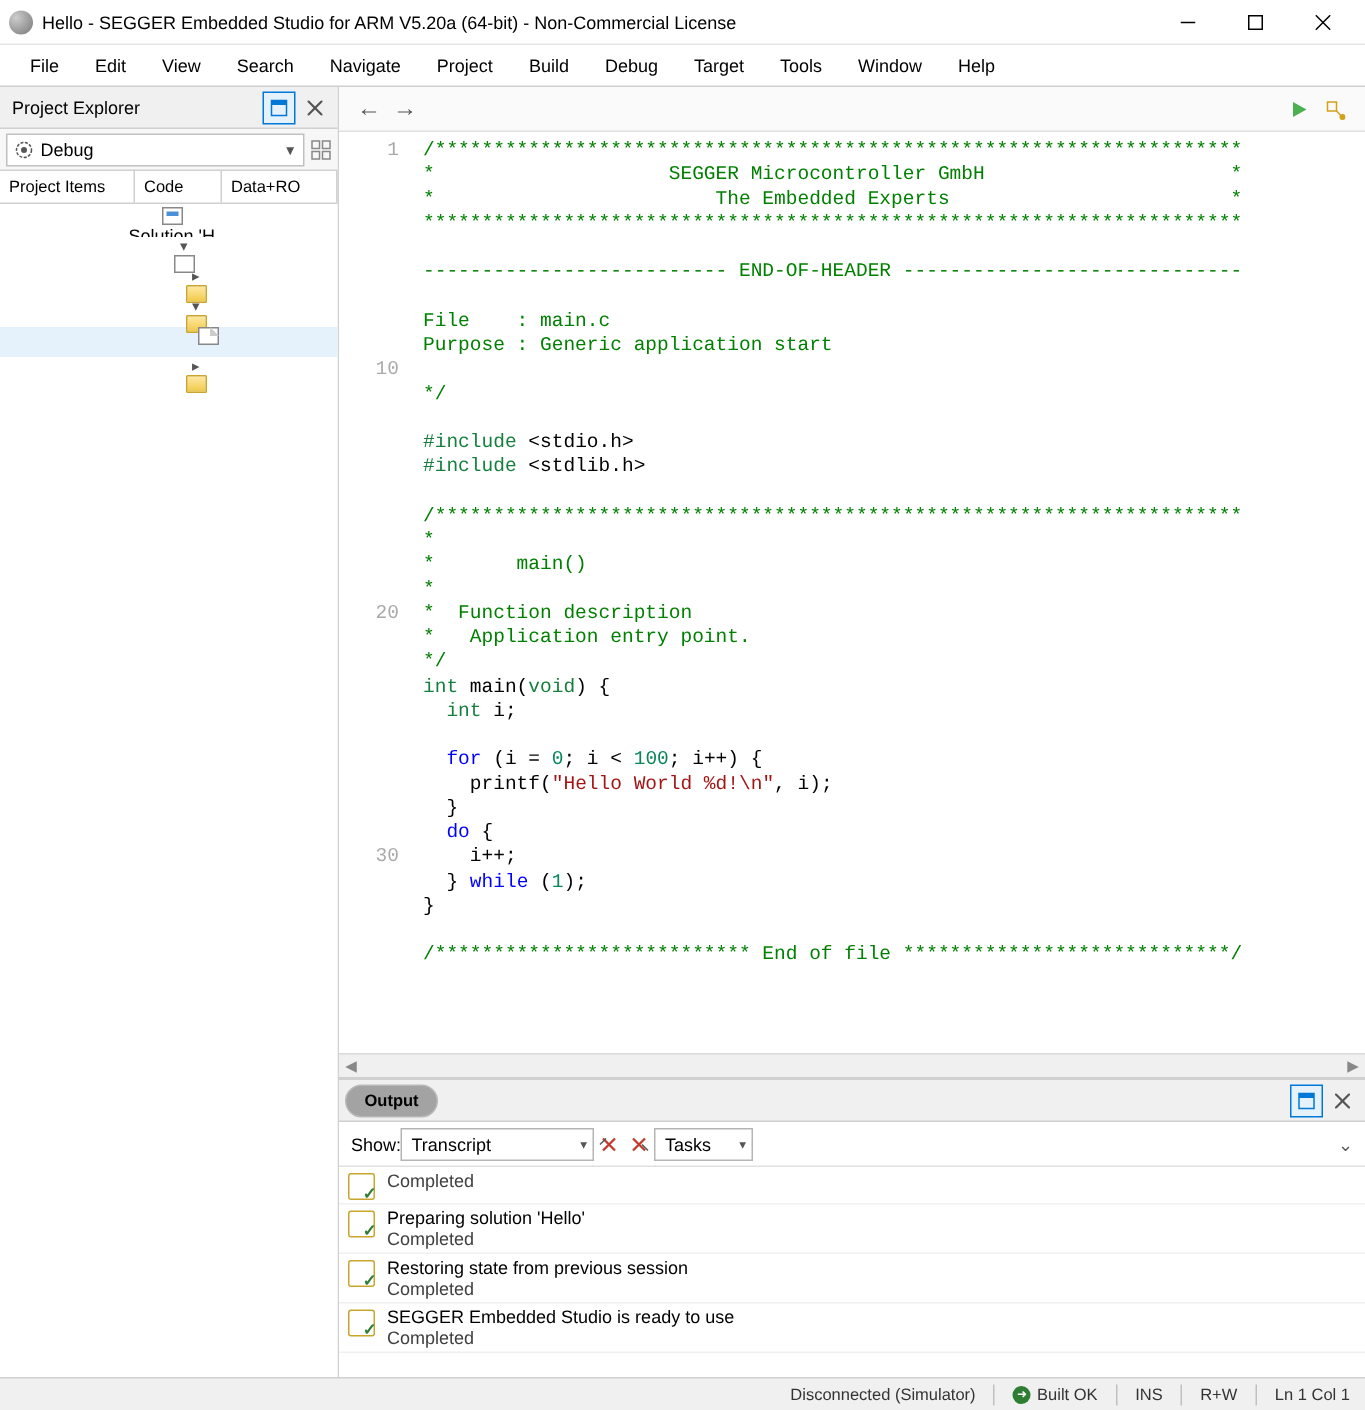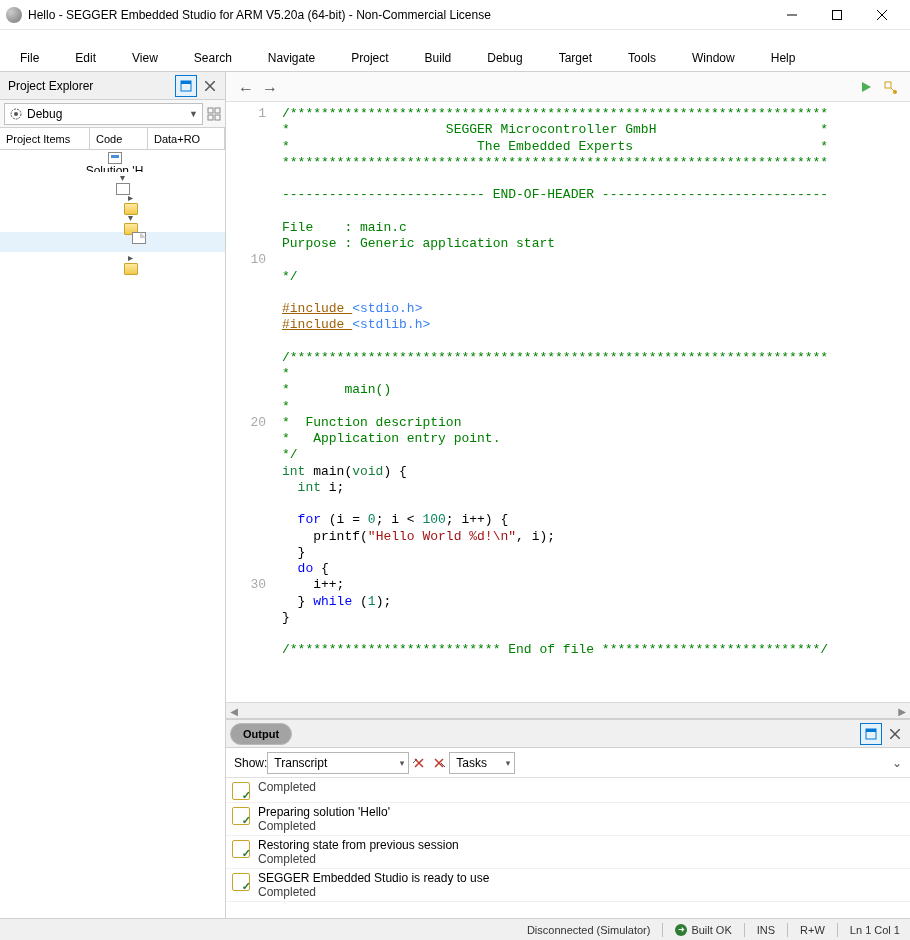--- a/index.html
+++ b/index.html
@@ -6,21 +6,21 @@
 body { font-family: "Segoe UI", Tahoma, sans-serif; font-size: 12px; background: #fff; color: #000; width: 910px; height: 940px; overflow: hidden; display: flex; flex-direction: column; }
 
 
 .titlebar { height: 30px; display: flex; align-items: center; padding: 0 6px; background: #fff; border-bottom: 1px solid #e5e5e5; }
 .titlebar .app-icon { width: 16px; height: 16px; margin-right: 6px; background: radial-gradient(circle at 30% 30%, #ccc, #777); border-radius: 50%; }
 .titlebar .title { flex: 1; font-size: 12px; }
 .titlebar .win-controls { display: flex; gap: 0; }
 .titlebar .win-btn { width: 45px; height: 28px; display: flex; align-items: center; justify-content: center; font-size: 13px; cursor: pointer; }
 
 
-.menubar { height: 28px; display: flex; align-items: center; padding: 0 8px; gap: 12px; background: #fff; border-bottom: 1px solid #d0d0d0; margin-top: 14px; }
+.menubar { height: 28px; display: flex; align-items: center; padding: 0 8px; gap: 0; background: #fff; border-bottom: 1px solid #d0d0d0; }
 .menubar .menu-item { padding: 4px 12px; cursor: pointer; }
 
 
 .main-area { flex: 1; display: flex; min-height: 0; }
 
 
 .left-col { width: 226px; display: flex; flex-direction: column; border-right: 1px solid #d0d0d0; }
 .panel-header { height: 28px; display: flex; align-items: center; background: #f0f0f0; border-bottom: 1px solid #d0d0d0; padding: 0 4px; }
 .panel-header .title { flex: 1; font-size: 12px; font-weight: normal; padding-left: 4px;}
 .panel-header .hdr-btn { width: 22px; height: 22px; display: flex; align-items: center; justify-content: center; cursor: pointer; margin-left: 2px; }
@@ -63,42 +63,42 @@
 .ed-toolbar .spacer { flex: 1; }
 .ed-toolbar .run-btn { width: 24px; height: 24px; display: flex; align-items: center; justify-content: center; cursor: pointer; color: #4caf50; }
 
 
 .code-wrap { flex: 1; display: flex; min-height: 0; background: #fff; font-family: Consolas, 'Courier New', monospace; font-size: 13px; overflow:hidden; }
 .gutter { width: 48px; text-align: right; padding: 4px 8px 4px 4px; color: #aaa; user-select: none; background: #fff; line-height: 16.25px; }
 .gutter div { height: 16.25px; }
 .code { flex: 1; padding: 4px 8px; white-space: pre; overflow: auto; line-height: 16.25px; }
 .code .line { height: 16.25px; }
 .c-comment { color: #008000; }
-.c-pp { color: #a16207; font-weight: normal; text-decoration: underline; }
+.c-pp { color: #15803d; font-weight: normal; }
 .c-kw { color: #0000ff; }
 .c-type { color: #15803d; }
 .c-str { color: #a31515; }
 .c-num { color: #098658; }
-.c-angle { color: #3b82f6; }
+.c-angle { color: #000000; }
 
 
 .hscroll { height: 16px; background: #f0f0f0; border-top: 1px solid #d9d9d9; position: relative; }
 .hscroll .thumb-l, .hscroll .thumb-r { position:absolute; top:0; width:16px; height:16px; display:flex; align-items:center; justify-content:center; color:#888; font-size:10px; cursor:pointer; }
 .hscroll .thumb-l { left:0; }
 .hscroll .thumb-r { right:0; }
 
 
 .output-panel { height: 200px; display: flex; flex-direction: column; border-top: 2px solid #d0d0d0; }
 .output-panel .panel-header { background: #f0f0f0; }
 .output-panel .out-tab { height: 22px; display: flex; align-items: center; padding: 0 12px; background: #a3a3a3; border: 1px solid #b8b8b8; border-radius: 11px; font-size: 11px; font-weight:bold; }
 .output-toolbar { height: 30px; display: flex; align-items: center; padding: 0 8px; gap: 0; border-bottom: 1px solid #e0e0e0; }
 .output-toolbar .lbl { font-size: 12px; }
 .output-toolbar select, .out-select { height: 22px; border: 1px solid #b5b5b5; background: #fff; padding: 0 18px 0 6px; font-size: 12px; position:relative; display:inline-flex; align-items:center; cursor:pointer; }
 .out-select::after { content:"▾"; position:absolute; right:4px; font-size:9px; color:#555; }
-.out-select.wide { width: 142px; align-items: center; }
+.out-select.wide { width: 129px; align-items: center; }
 .out-select.med { width: 66px; }
 .output-toolbar .tool-btn { width:20px; height:20px; display:flex; align-items:center; justify-content:center; cursor:pointer; }
 .output-toolbar .chev { margin-left:auto; cursor:pointer; color:#555; font-size:12px; }
 .output-list { flex: 1; overflow-y: scroll; }
 .out-row { display: flex; align-items: flex-start; padding: 2px 6px; gap: 8px; border-bottom: 1px solid #f0f0f0; }
 .out-row .out-icon { width: 18px; height: 18px; flex-shrink:0; background:#fff; border:1px solid #caa52e; border-radius:2px; position:relative; margin-top:2px; }
 .out-row .out-icon::after { content:"✓"; color:#2e7d32; font-size:11px; position:absolute; right:-2px; bottom:-3px; font-weight:bold; }
 .out-row .out-text .t1 { font-size: 12px; color: #000; }
 .out-row .out-text .t2 { font-size: 12px; color: #404040; }
 

